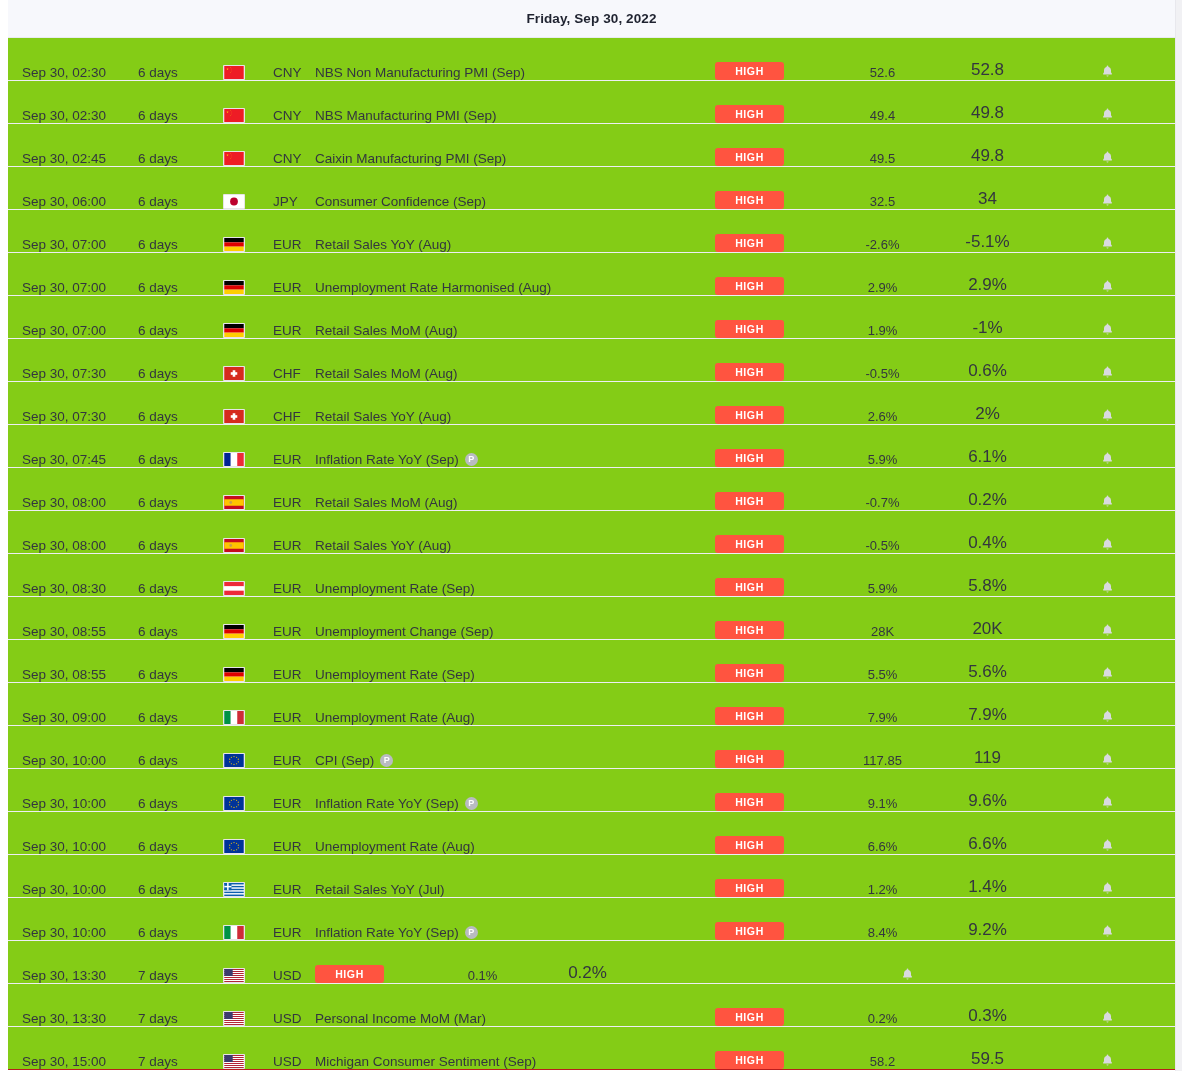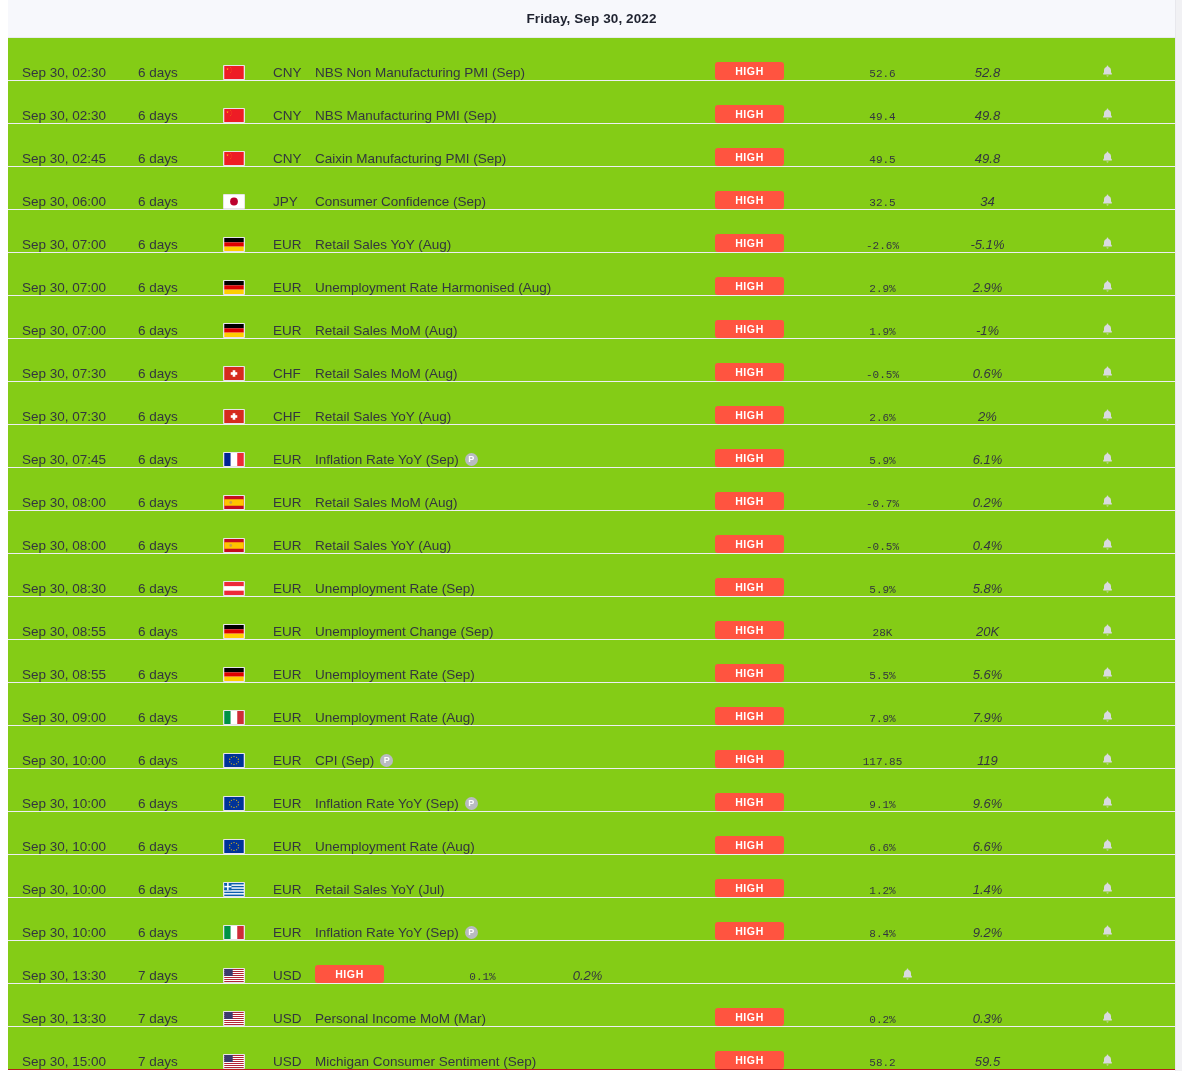--- a/index.html
+++ b/index.html
@@ -52,22 +52,22 @@
     background: #84cc16;
   }
   .row:last-child { border-bottom: 1px solid #b91c1c; }
 
   .c-time  { width: 130px; padding-left: 14px; font-size: 13.5px; color: #33363f; white-space: nowrap; }
   .c-ago   { width: 85px; font-size: 13.5px; color: #33363f; white-space: nowrap; }
   .c-flag  { width: 50px; display: flex; align-items: center; justify-content: flex-start; }
   .c-cur   { width: 42px; font-size: 13.5px; color: #33363f; }
   .c-event { width: 400px; font-size: 13.5px; color: #33363f; display: flex; align-items: center; gap: 6px; white-space: nowrap; }
   .c-imp   { width: 115px; display: flex; align-items: center; justify-content: flex-start; margin-top: 30px; }
-  .c-act   { width: 105px; text-align: center; font-size: 11px; color: #33363f; font-family: Liberation Mono, monospace; }
-  .c-fcast { width: 105px; text-align: center; font-size: 13px; color: #33363f; font-style: italic; }
+  .c-act   { width: 105px; text-align: center; font-size: 13px; color: #33363f; }
+  .c-fcast { width: 105px; text-align: center; font-size: 17px; color: #33363f; }
   .c-bell  { flex: 1; display: flex; align-items: center; justify-content: center; }
 
   
   .badge {
     display: inline-block;
     min-width: 69px;
     text-align: center;
     background: #ff5440;
     color: #ffffff;
     font-size: 10.5px;

